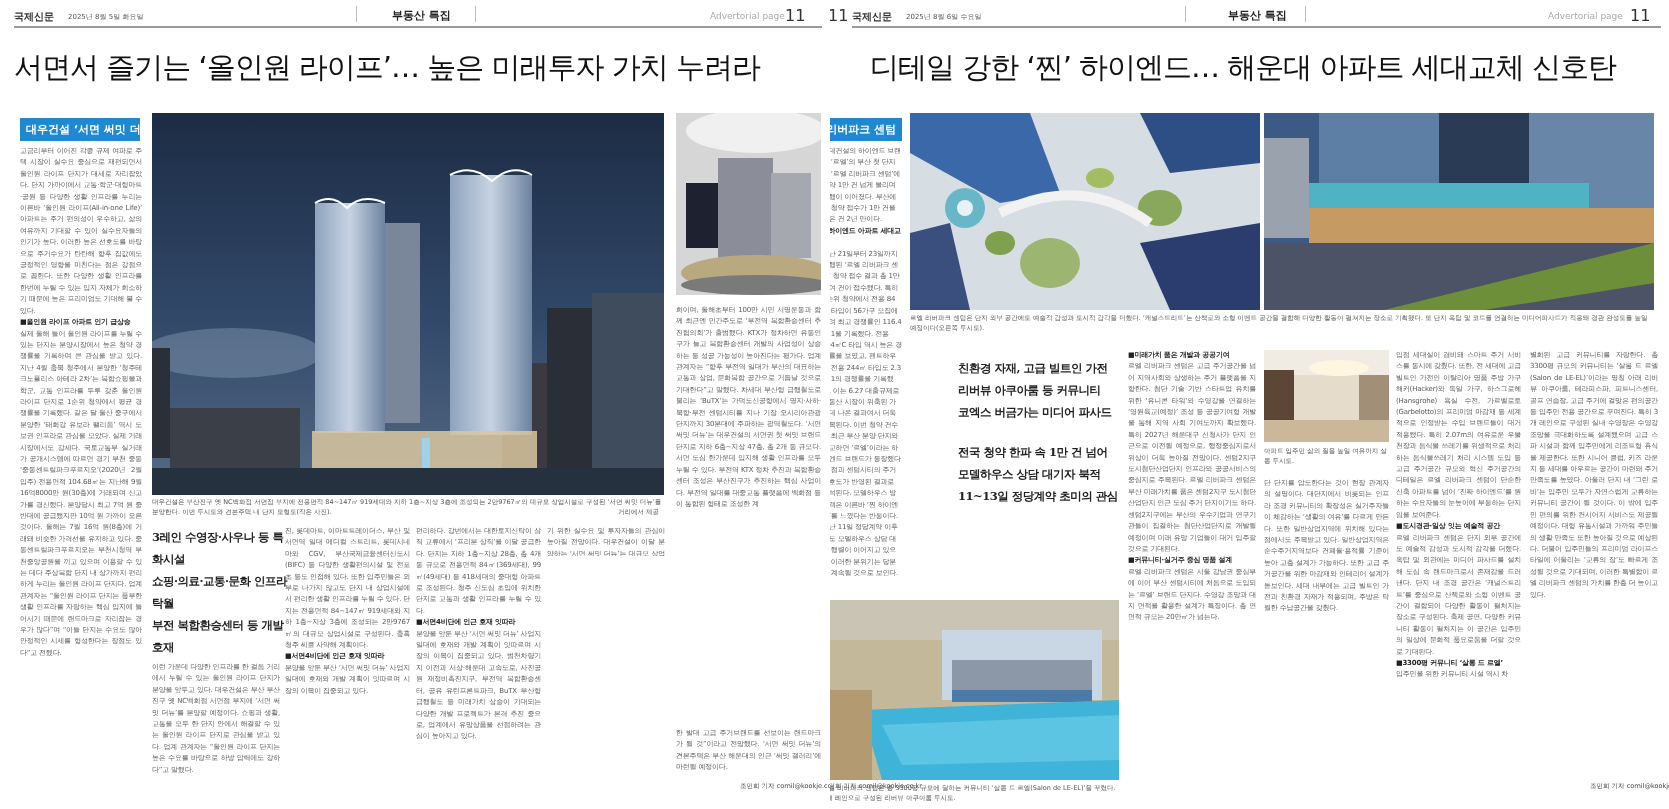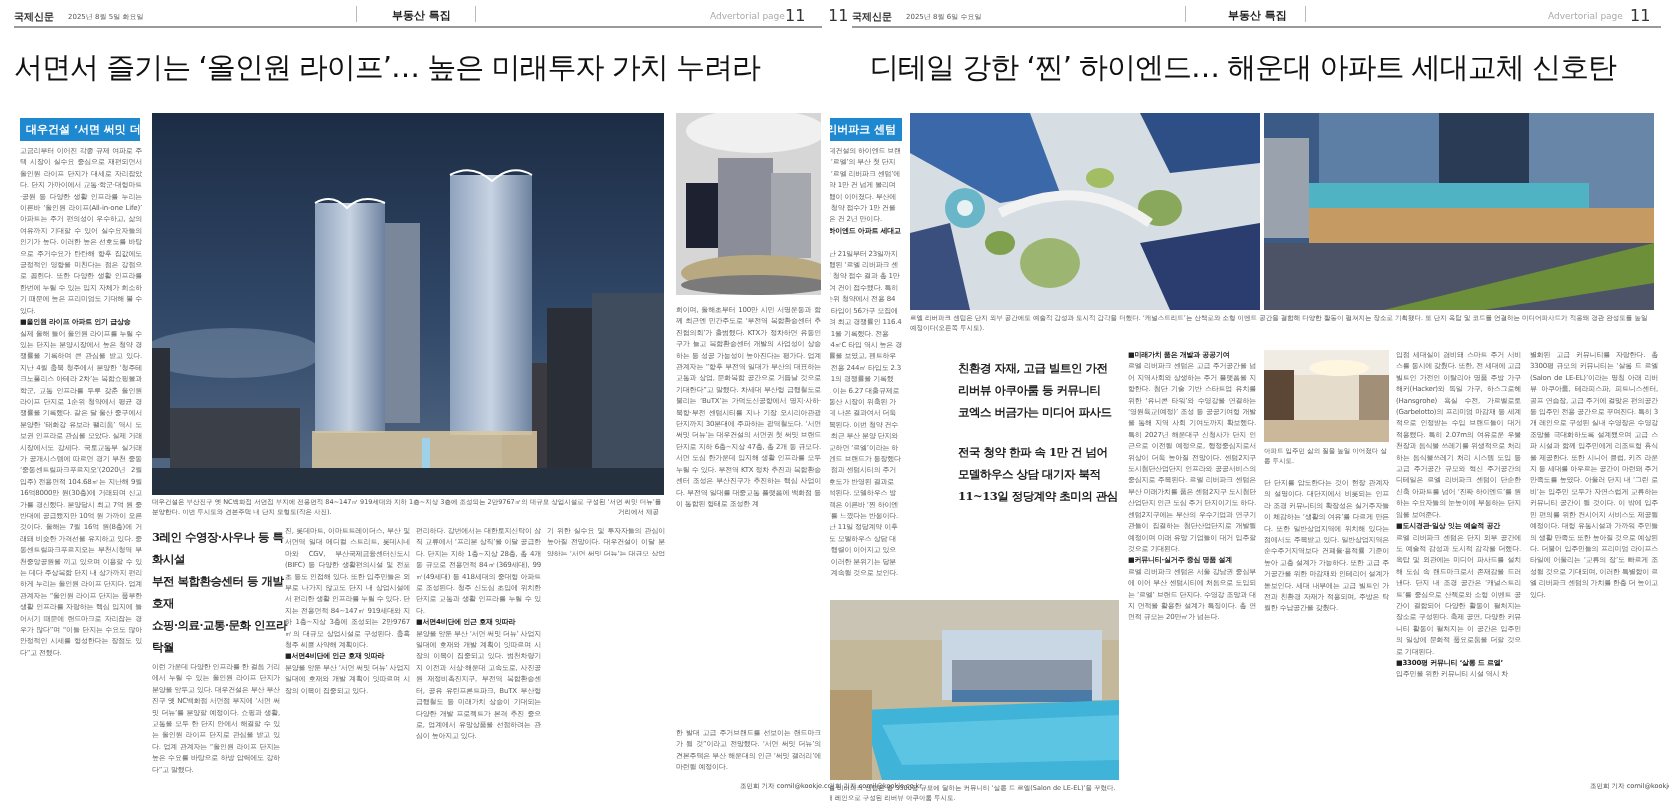--- a/index.html
+++ b/index.html
@@ -101,22 +101,22 @@
       <rect x="10" y="70" width="40" height="65" fill="#1e2230"></rect>
       <rect x="42" y="45" width="55" height="100" fill="#8b8e98"></rect>
       <rect x="95" y="60" width="40" height="85" fill="#a6a8b0"></rect>
       <ellipse cx="80" cy="160" rx="75" ry="18" fill="#b8a980"></ellipse>
       <ellipse cx="80" cy="172" rx="75" ry="10" fill="#7a7a7a"></ellipse>
     </svg>
   </div>
 
   <div class="deck" style="left:152px; top:526px; width:135px;">
     <div>3레인 수영장·사우나 등 특화시설</div>
+    <div>쇼핑·의료·교통·문화 인프라 탁월</div>
     <div>부전 복합환승센터 등 개발 호재</div>
-    <div>쇼핑·의료·교통·문화 인프라 탁월</div>
   </div>
 
   <div class="body-col" style="left:152px; top:662px; width:128px; height:140px;">이런 가운데 다양한 인프라를 한 걸음 거리에서 누릴 수 있는 올인원 라이프 단지가 분양을 앞두고 있다. 대우건설은 부산 부산진구 옛 NC백화점 서면점 부지에 ‘서면 써밋 더뉴’를 분양할 예정이다. 쇼핑과 생활, 교통을 모두 한 단지 안에서 해결할 수 있는 올인원 라이프 단지로 관심을 받고 있다. 업계 관계자는 “올인원 라이프 단지는 높은 수요를 바탕으로 하방 압력에도 강하다”고 말했다.</div>
 
   <div class="body-col" style="left:285px; top:526px; width:125px; height:276px;">
     <span>진, 롯데마트, 이마트트레이더스, 부산 및 서면역 일대 메디컬 스트리트, 롯데시네마와 CGV, 부산국제금융센터신도시(BIFC) 등 다양한 생활편의시설 및 전포초 등도 인접해 있다. 또한 입주민들은 외부로 나가지 않고도 단지 내 상업시설에서 편리한 생활 인프라를 누릴 수 있다. 단지는 전용면적 84~147㎡ 919세대와 지하 1층~지상 3층에 조성되는 2만9767㎡의 대규모 상업시설로 구성된다. 충혹 청주 씨클 사약해 계획이다.</span>
     <span class="sub">■서면4비단에 인근 호재 잇따라</span>
     <span>분양을 앞둔 부산 ‘서면 써밋 더뉴’ 사업지 일대에 호재와 개발 계획이 잇따르며 시장의 이목이 집중되고 있다.</span>
   </div>
 
@@ -235,21 +235,21 @@
   <div class="photo" style="left:434px; top:350px; width:125px; height:92px;">
     <svg width="125" height="92" viewBox="0 0 125 92">
       <rect width="125" height="92" fill="#e6dccb"></rect>
       <rect x="0" y="0" width="125" height="25" fill="#f1ece3"></rect>
       <ellipse cx="75" cy="18" rx="30" ry="8" fill="#fff6e0"></ellipse>
       <rect x="0" y="20" width="30" height="50" fill="#5c4636"></rect>
       <rect x="95" y="25" width="30" height="50" fill="#a19077"></rect>
       <rect x="0" y="70" width="125" height="22" fill="#cbb89a"></rect>
     </svg>
   </div>
-  <div class="caption" style="left:434px; top:446px; width:125px; height:22px;">아파트 입주민 삶의 질을 높일 이어졌다 살롱 투시도.</div>
+  <div class="caption" style="left:434px; top:446px; width:125px; height:22px;">아파트 입주민 삶의 질을 높일 여유까지 살롱 투시도.</div>
 
   <div class="body-col" style="left:434px; top:478px; width:125px; height:324px;">
     <span>단 단지를 압도한다는 것이 현장 관계자의 설명이다. 대단지에서 비롯되는 인프라 조경 커뮤니티의 확장성은 실거주자들이 체감하는 ‘생활의 여유’를 다르게 만든다. 또한 일반상업지역에 위치해 있다는 점에서도 주목받고 있다. 일반상업지역은 순수주거지역보다 건폐율·용적률 기준이 높아 고층 설계가 가능하다.</span>
     <span>또한 고급 주거공간을 위한 마감재와 인테리어 설계가 돋보인다. 세대 내부에는 고급 빌트인 가전과 친환경 자재가 적용되며, 주방은 탁월한 수납공간을 갖췄다.</span>
   </div>
 
   <div class="body-col" style="left:566px; top:350px; width:125px; height:452px;">
     <span>입점 세대실이 겸비돼 스마트 주거 서비스를 동시에 갖췄다. 또한, 전 세대에 고급 빌트인 가전인 이탈리아 명품 주방 가구 해커(Hacker)와 독일 가구, 하스그로헤(Hansgrohe) 욕실 수전, 가르벨로토(Garbelotto)의 프리미엄 마감재 등 세계적으로 인정받는 수입 브랜드들이 대거 적용됐다. 특히 2.07m의 여유로운 우물 천장과 음식물 쓰레기를 위생적으로 처리하는 음식물쓰레기 처리 시스템 도입 등 고급 주거공간 규모와 혁신 주거공간의 디테일은 르엘 리버파크 센텀이 단순한 신축 아파트를 넘어 ‘진짜 하이엔드’를 원하는 수요자들의 눈높이에 부응하는 단지임을 보여준다.</span>
     <span class="sub">■도시경관·일상 잇는 예술적 공간</span>
     <span>르엘 리버파크 센텀은 단지 외부 공간에도 예술적 감성과 도시적 감각을 더했다. 옥탑 및 외관에는 미디어 파사드를 설치해 도심 속 랜드마크로서 존재감을 드러낸다. 단지 내 조경 공간은 ‘캐널스트리트’를 중심으로 산책로와 소형 이벤트 공간이 결합되어 다양한 활동이 펼쳐지는 장소로 구성된다. 축제 공연, 다양한 커뮤니티 활동이 펼쳐지는 이 공간은 입주민의 일상에 문화적 풍요로움을 더할 것으로 기대된다.</span>

